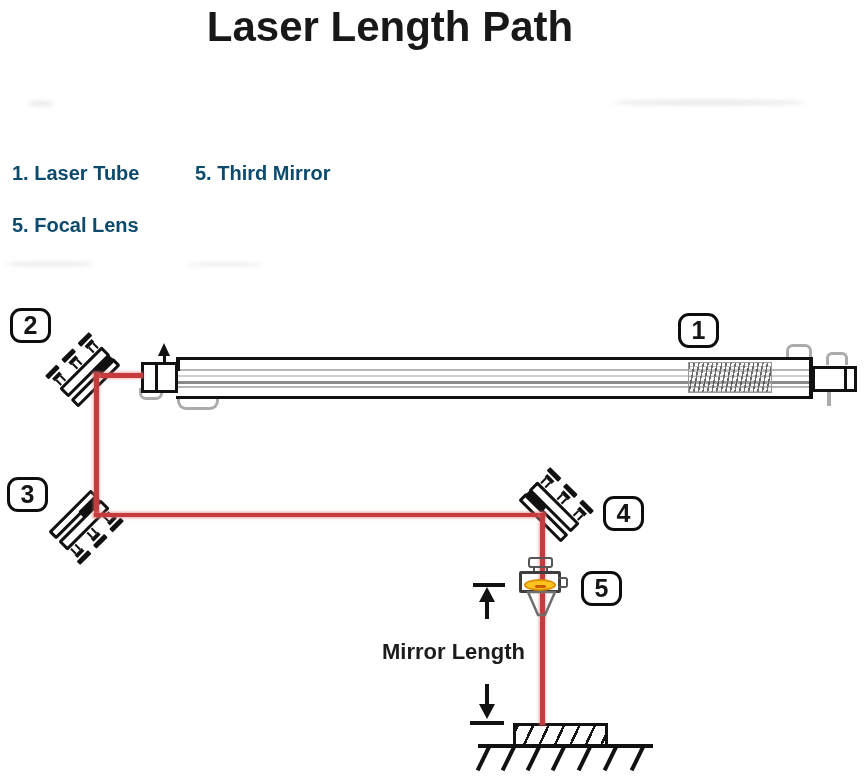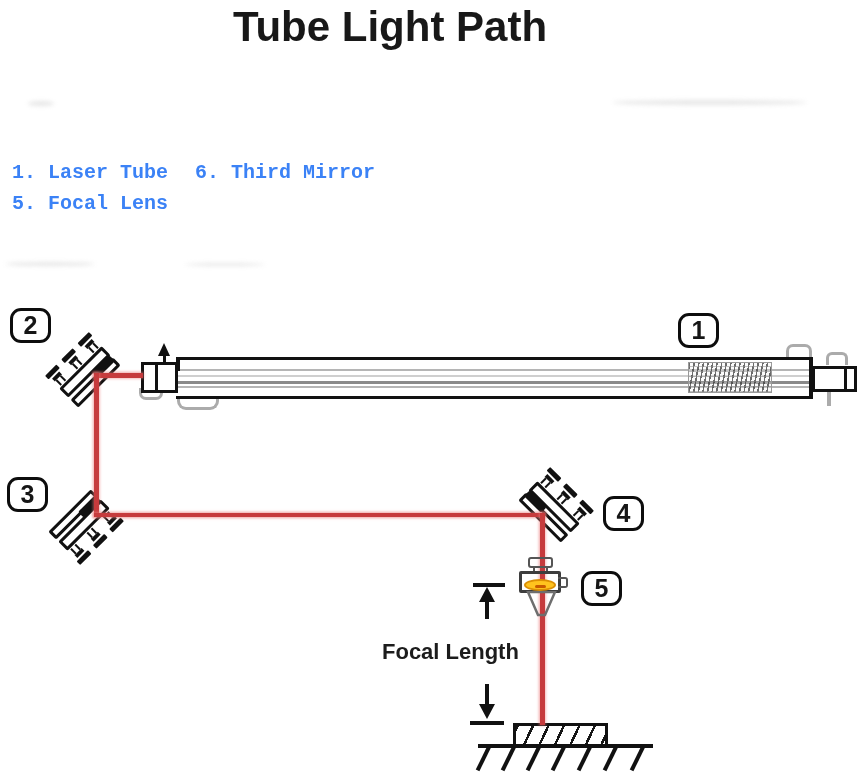--- a/index.html
+++ b/index.html
@@ -8,22 +8,22 @@
     position:relative; width:865px; height:776px; background:#fff;
     font-family:"Liberation Sans", sans-serif; overflow:hidden; color:#161616;
   }
   
   .title {
     position:absolute; left:185px; top:3px; width:410px; text-align:center;
     font-size:42px; font-weight:bold; color:#181818;
   }
   .legend {
     position:absolute; left:12px; top:161px;
-    display:grid; grid-template-columns:183px auto; row-gap:7px;
-    font-size:20px; font-weight:bold; color:#3b82f6; line-height:24px;font-family:Liberation Mono, monospace;
+    display:grid; grid-template-columns:183px auto; row-gap:28px;
+    font-size:20px; font-weight:bold; color:#0c4a6e; line-height:24px;
   }
   .focal-label {
     position:absolute; left:382px; top:639px;
     font-size:22px; font-weight:bold; color:#1c1c1c;
   }
   
   .callout {
     position:absolute; width:41px; height:35px; border:3.5px solid #0d0d0d;
     border-radius:11px; background:#fff; display:flex; align-items:center;
     justify-content:center; font-size:25px; font-weight:bold; z-index:7;
@@ -106,30 +106,30 @@
   .ghatch { position:absolute; width:3.5px; height:26px; background:#111; top:747px;
     transform:rotate(26deg); transform-origin:top center; z-index:3; }
   
   .smudge { position:absolute; background:#c9c9c9; opacity:.45; filter:blur(2px); border-radius:50%; z-index:0; }
 </style>
 </head>
 <body>
 
 <div class="canvas">
 
-  <div class="title">Tube Light Path</div>
+  <div class="title">Laser Length Path</div>
 
   <div class="smudge" style="left:612px; top:100px; width:195px; height:5px;"></div>
   <div class="smudge" style="left:28px; top:101px; width:26px; height:5px;"></div>
   <div class="smudge" style="left:5px; top:262px; width:90px; height:4px;"></div>
   <div class="smudge" style="left:185px; top:263px; width:80px; height:3px;"></div>
 
   <div class="legend">
     <span>1. Laser Tube</span>
-    <span>6. Third Mirror</span>
+    <span>5. Third Mirror</span>
     <span>5. Focal Lens</span>
   </div>
 
   <div class="callout" style="left:678px; top:313px;">1</div>
   <div class="callout" style="left:10px; top:308px;">2</div>
   <div class="callout" style="left:7px; top:477px;">3</div>
   <div class="callout" style="left:603px; top:496px;">4</div>
   <div class="callout" style="left:581px; top:571px;">5</div>
 
   <div class="hook hookA"></div>
@@ -245,21 +245,21 @@
   <svg class="lenspart lens-cone" viewBox="0 0 45 26">
     <polygon points="8,1 35,1 25,24 18,24" fill="none" stroke="#6e6e6e" stroke-width="2.5"></polygon>
   </svg>
   <div class="lenspart lens-glass">
     <div class="dash"></div>
   </div>
 
   <div class="dim up-bar"></div>
   <div class="tri up-head"></div>
   <div class="dim up-stem"></div>
-  <div class="focal-label">Focal Length</div>
+  <div class="focal-label">Mirror Length</div>
   <div class="dim dn-stem"></div>
   <div class="tri dn-head"></div>
   <div class="dim dn-bar"></div>
 
   <div class="workpiece"></div>
   <div class="ground"></div>
   <div class="ghatch" style="left:487px;"></div>
   <div class="ghatch" style="left:512px;"></div>
   <div class="ghatch" style="left:537px;"></div>
   <div class="ghatch" style="left:562px;"></div>

